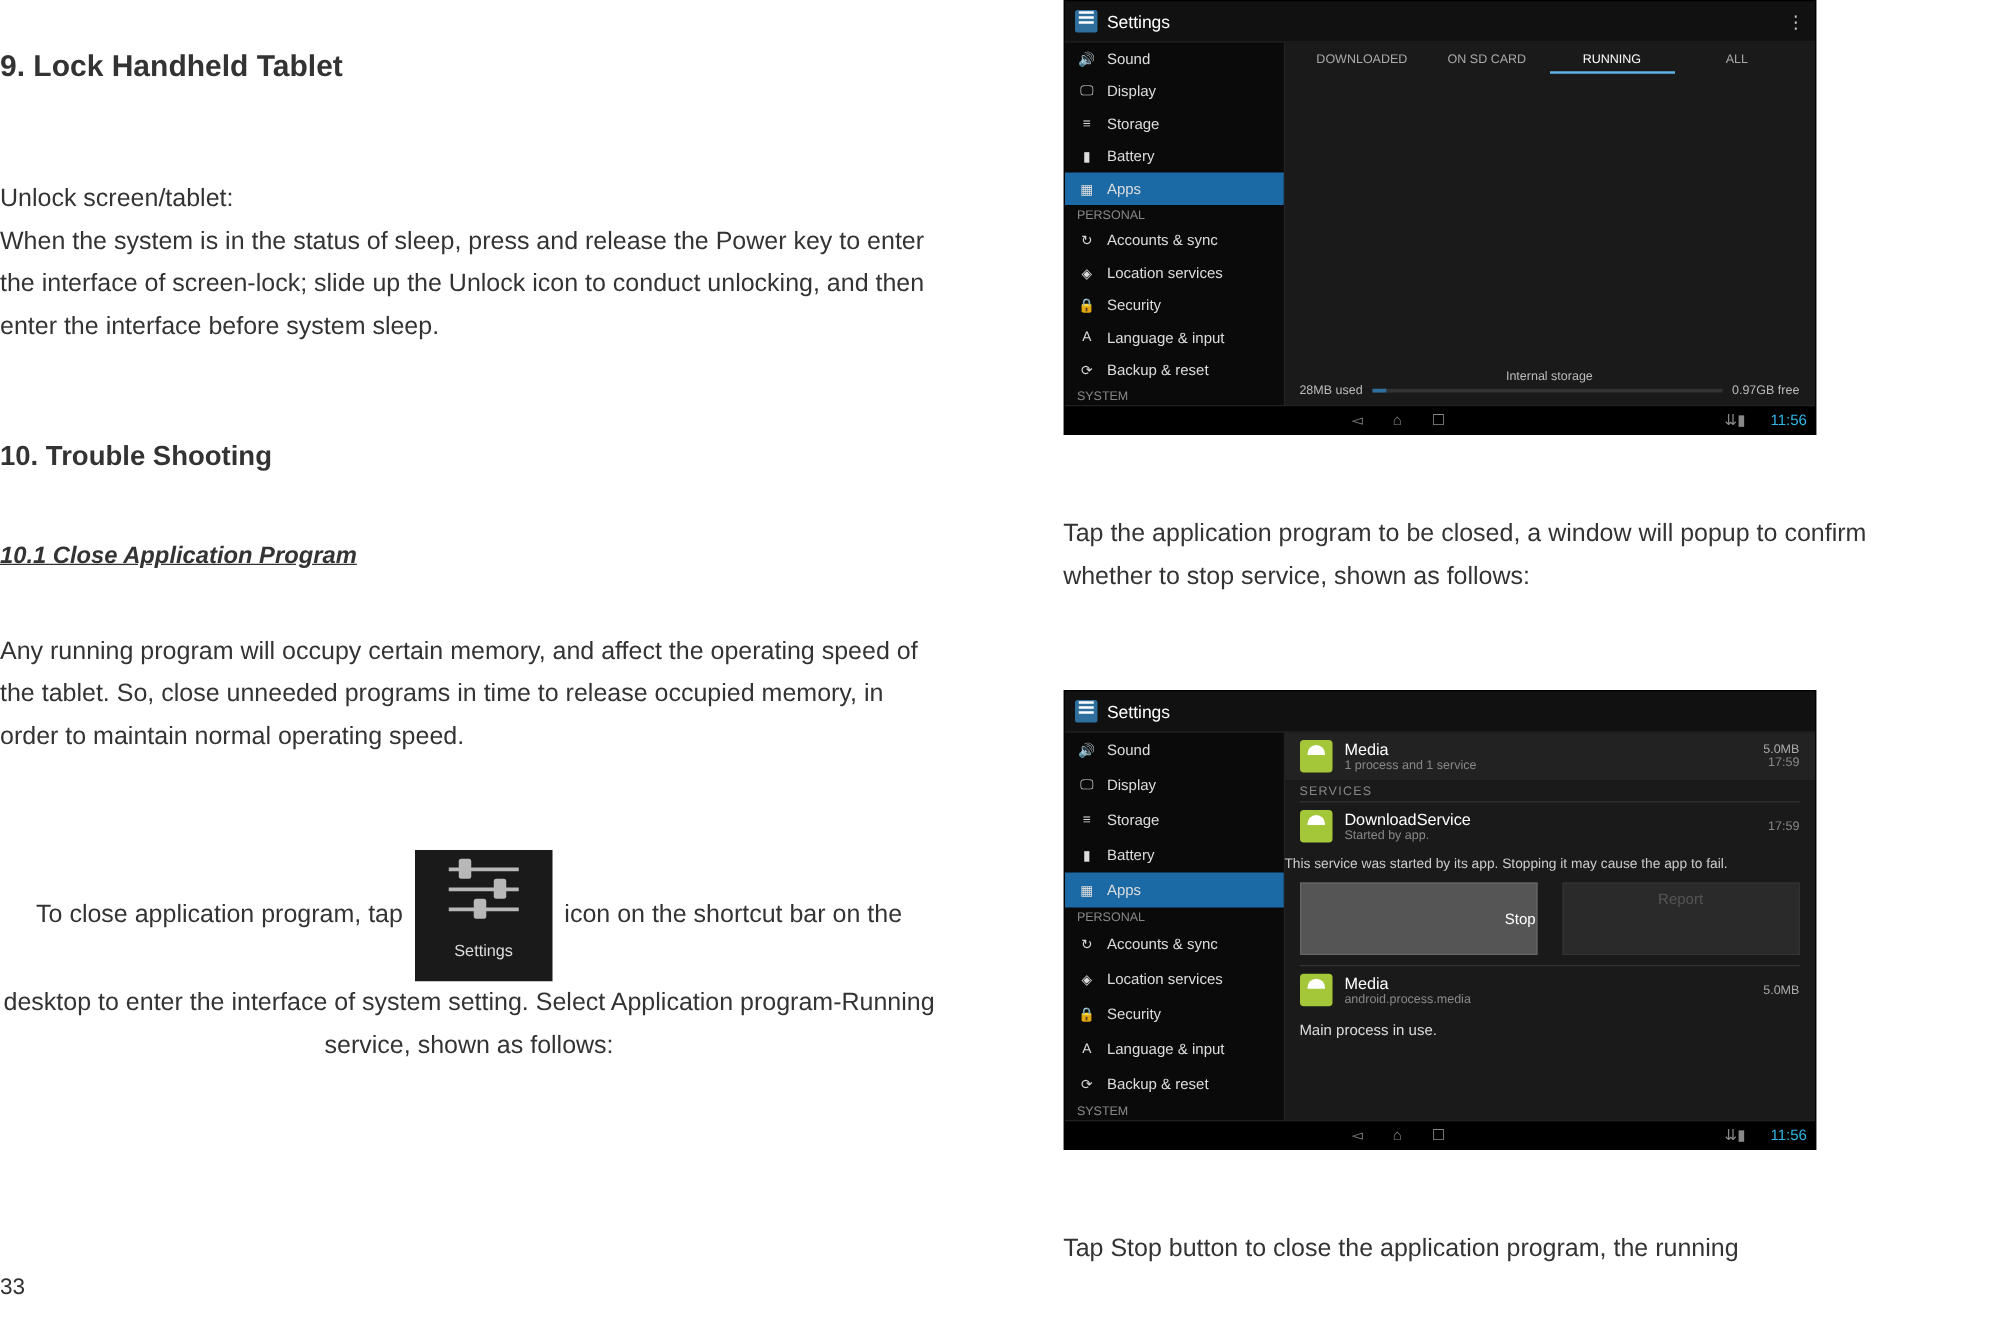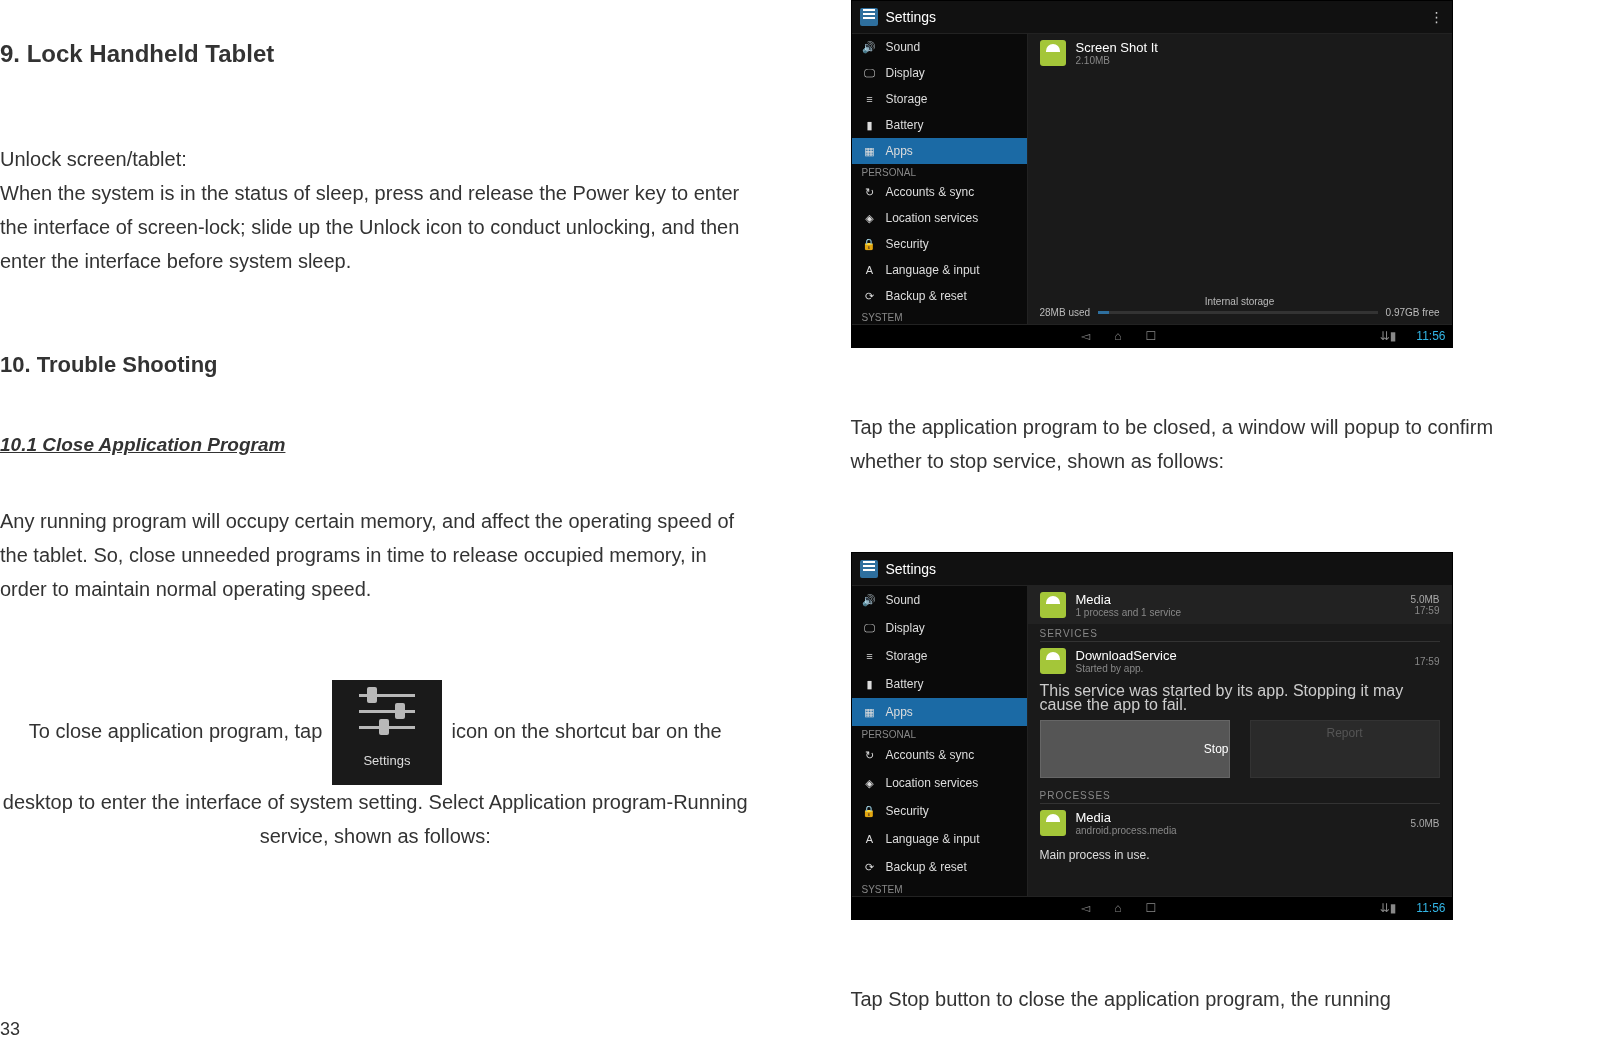--- a/index.html
+++ b/index.html
@@ -173,21 +173,21 @@
   .storage-bar { flex:1; height:3px; background:#333; margin:0 8px; position:relative; }
   .storage-bar-fill { position:absolute; left:0; top:0; height:3px; background:#2e6f9e; }
   .section-heading { font-size:10px; color:#888; padding:4px 12px 2px; letter-spacing:1px; }
   .divider { height:1px; background:#333; margin:0 12px; }
 
   .android-navbar { display:flex; align-items:center; justify-content:flex-end; height:22px; padding:0 6px; background:#000; border-top:1px solid #222; }
   .nav-center { flex:1; display:flex; justify-content:center; gap:24px; }
   .nav-icon { color:#888; font-size:12px; }
   .nav-clock { color:#33b5e5; font-size:12px; margin-left:20px; }
 
-  .service-note { font-size:16px; color:#ccc; padding:4px 12px 8px; line-height:14px; }
+  .service-note { font-size:11px; color:#ccc; padding:4px 0 8px; line-height:14px; }
 
   .btn-row { display:flex; gap:20px; padding:0 12px 8px; }
   .stop-btn { flex:1; text-align:right; background:#555; color:#fff; font-size:12px; padding:21px 0; border:1px solid #666; }
   .report-btn { flex:1; text-align:center; background:#2a2a2a; color:#555; font-size:12px; padding:5px 0; border:1px solid #333; }
 
   .internal-storage-label { text-align:center; font-size:10px; color:#bbb; padding-top:4px; }
 </style>
 </head>
 <body>
 
@@ -269,26 +269,25 @@
             <span class="side-icon">A</span>
             <span>Language &amp; input</span>
           </div>
         <div class="side-item">
             <span class="side-icon">⟳</span>
             <span>Backup &amp; reset</span>
           </div>
         <div class="side-category">SYSTEM</div>
       </div>
       <div class="content-pane">
-        <div class="app-row">
-          <div class="android-icon"></div>
-          <div>
-            <div class="app-name">Screen Shot It</div>
-            <div class="app-sub">2.10MB</div>
-          </div>
+        <div class="tabs">
+          <div class="tab">DOWNLOADED</div>
+          <div class="tab">ON SD CARD</div>
+          <div class="tab active">RUNNING</div>
+          <div class="tab">ALL</div>
         </div>
         <div style="position:absolute; bottom:0; left:0; right:0;">
           <div class="internal-storage-label">Internal storage</div>
           <div class="storage-bar-row">
             <span>28MB used</span>
             <div class="storage-bar">
                 <div class="storage-bar-fill" style="width:4%"></div>
               </div>
             <span>0.97GB free</span>
           </div>
@@ -381,21 +380,20 @@
           </div>
           <div class="app-row-right">
               <div class="app-sub">17:59</div>
             </div>
         </div>
         <div class="service-note">This service was started by its app. Stopping it may cause the app to fail.</div>
         <div class="btn-row">
           <div class="stop-btn">Stop</div>
           <div class="report-btn">Report</div>
         </div>
-        <div class="section-heading">PROCESSES</div>
         <div class="divider"></div>
         <div class="app-row">
           <div class="android-icon"></div>
           <div>
             <div class="app-name">Media</div>
             <div class="app-sub">android.process.media</div>
           </div>
           <div class="app-row-right">
               <div class="app-sub" style="color:#aaa;">5.0MB</div>
             </div>

